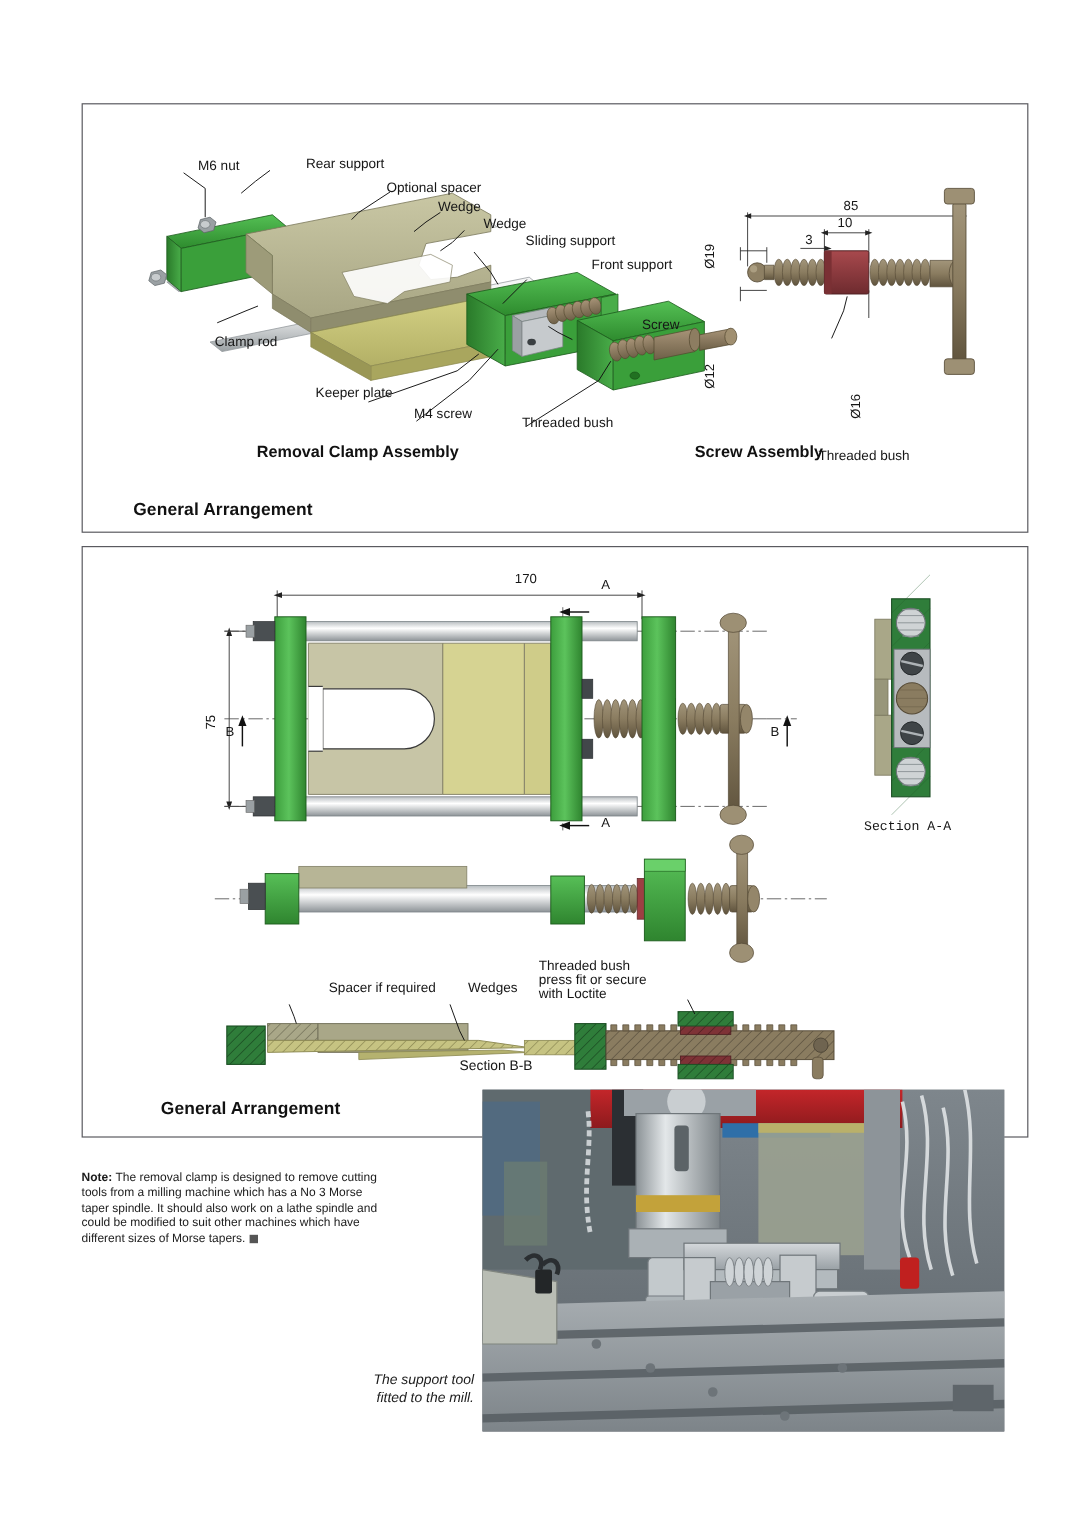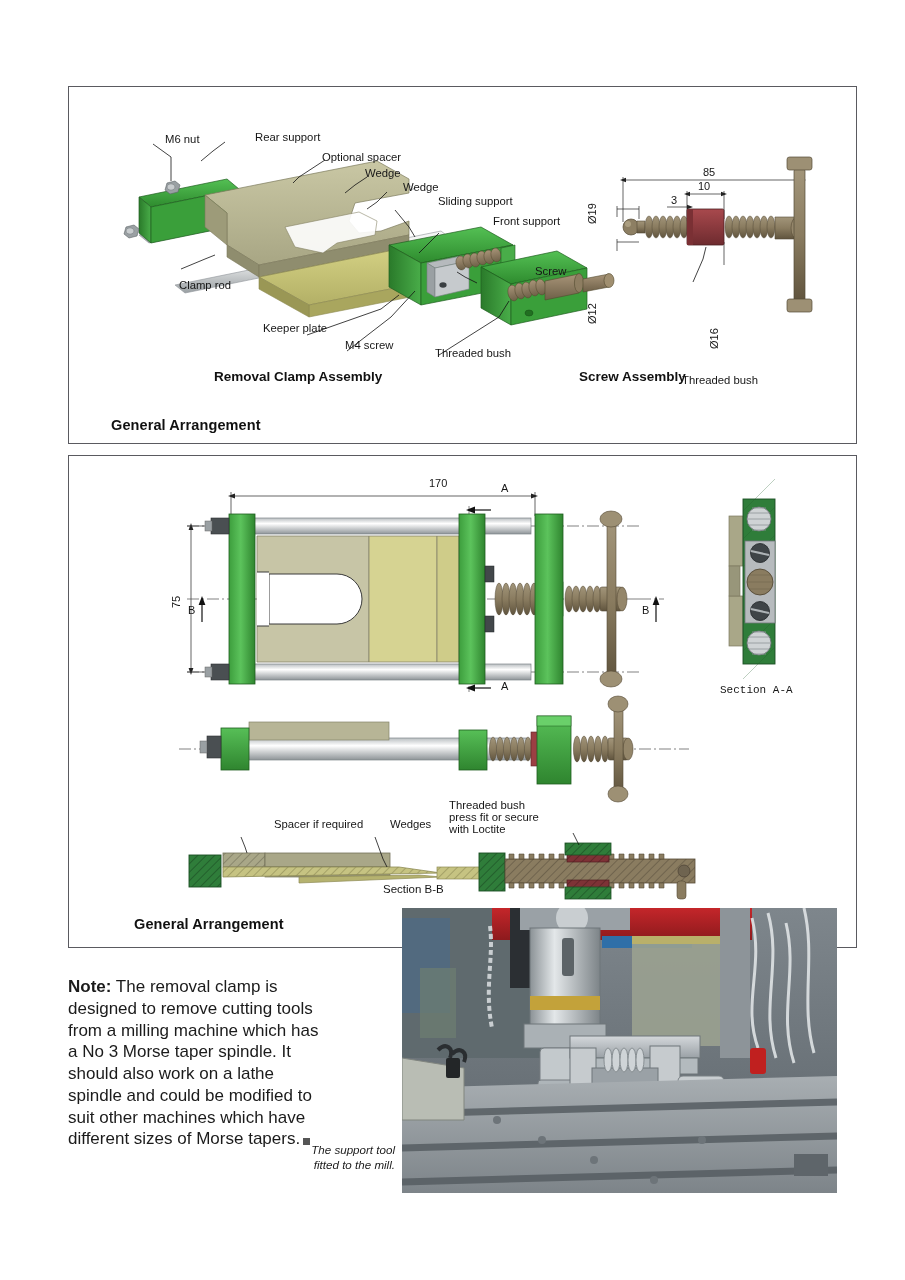--- a/index.html
+++ b/index.html
@@ -66,21 +66,21 @@
     transform: rotate(-90deg);
     transform-origin: left bottom;
   }
   svg { display: block; overflow: visible; }
 
   
   #note-block {
     position: absolute;
     left: 68px; top: 976px;
     width: 252px;
-    font-size: 17px;
+    font-size: 10px;
     line-height: 1.28;
     color: #1b1b1b;
   }
   #note-block b { font-weight: bold; }
   .endmark {
     display: inline-block;
     width: 7px; height: 7px;
     background: #555;
     vertical-align: -1px;
     margin-left: 3px;

